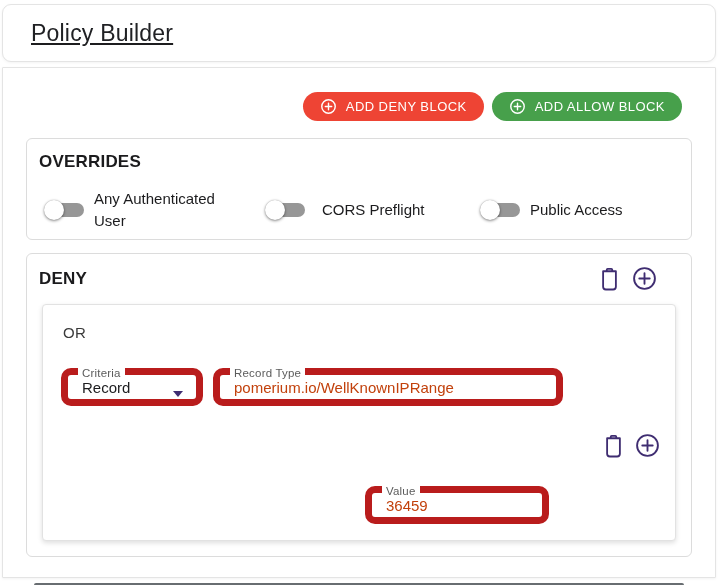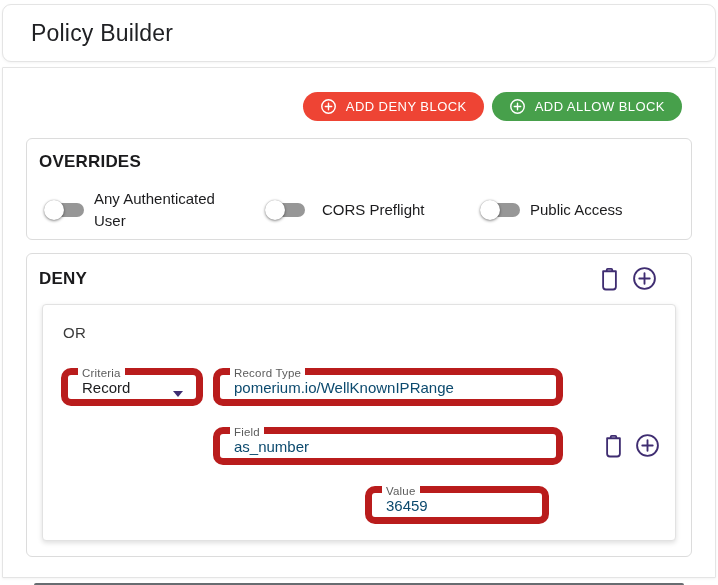--- a/index.html
+++ b/index.html
@@ -15,20 +15,21 @@
   .card {
     background: #fff;
     border: 1px solid #e4e4e4;
     box-shadow: 0 1px 3px rgba(0,0,0,0.05);
   }
   .header-card {
     position: absolute; left: 2px; right: 2px; top: 4px; height: 58px;
     border-radius: 9px;
     display: flex; align-items: center;
     padding: 16px 28px;
+    text-decoration: underline;
   }
   .page-title {
     font-size: 23px; font-weight: 500; color: #202124; letter-spacing: 0.2px;
   }
   .content-card {
     position: absolute; left: 2px; right: 2px; top: 67px; height: 511px;
     border-radius: 1px;
   }
   .buttons-row {
     position: absolute; top: 24px; right: 33px;
@@ -87,21 +88,21 @@
   }
   .tf-label {
     position: absolute; top: -8px; left: 10px;
     background: #fff; padding: 0 4px;
     font-size: 11.5px; color: #5c5c5c; letter-spacing: 0.2px;
     white-space: nowrap;
   }
   .tf input {
     width: 100%; height: 100%; border: none; outline: none; background: transparent;
     border-radius: inherit; padding: 0 14px;
-    font-family: inherit; font-size: 15px; color: #0c4a6e;
+    font-family: inherit; font-size: 15px; color: #c2410c;
   }
   .tf.select { display: flex; align-items: center; padding: 0 14px; cursor: pointer; }
   .tf.select .sel-value { font-size: 15px; color: #1c1c1e; }
   .caret {
     position: absolute; right: 13px; top: 16px;
     width: 0; height: 0;
     border-left: 5px solid transparent; border-right: 5px solid transparent;
     border-top: 6px solid #3f2d71;
   }
   .row1 { top: 63px; }
@@ -212,24 +213,20 @@
         <span class="tf-label">Criteria</span>
         <span class="sel-value">Record</span>
         <span class="caret"></span>
       </div>
 
       <div class="tf row1 tf-recordtype">
         <span class="tf-label">Record Type</span>
         <input type="text" value="pomerium.io/WellKnownIPRange" style="">
       </div>
 
-      <div class="tf row2 tf-field">
-        <span class="tf-label">Field</span>
-        <input type="text" value="as_number" style="">
-      </div>
 
       <div class="row-icons">
         <button class="icon-btn">
           <span style="display:flex">
             <svg width="21" height="24" viewBox="0 0 23 26" fill="none" stroke="#3f2d71" stroke-width="2" stroke-linejoin="round">
               <path d="M8.5 4.5V3a1 1 0 0 1 1-1h4a1 1 0 0 1 1 1v1.5"></path>
               <path d="M4.5 4.5h14v17a3 3 0 0 1-3 3h-8a3 3 0 0 1-3-3z"></path>
             </svg>
           </span>
         </button>

